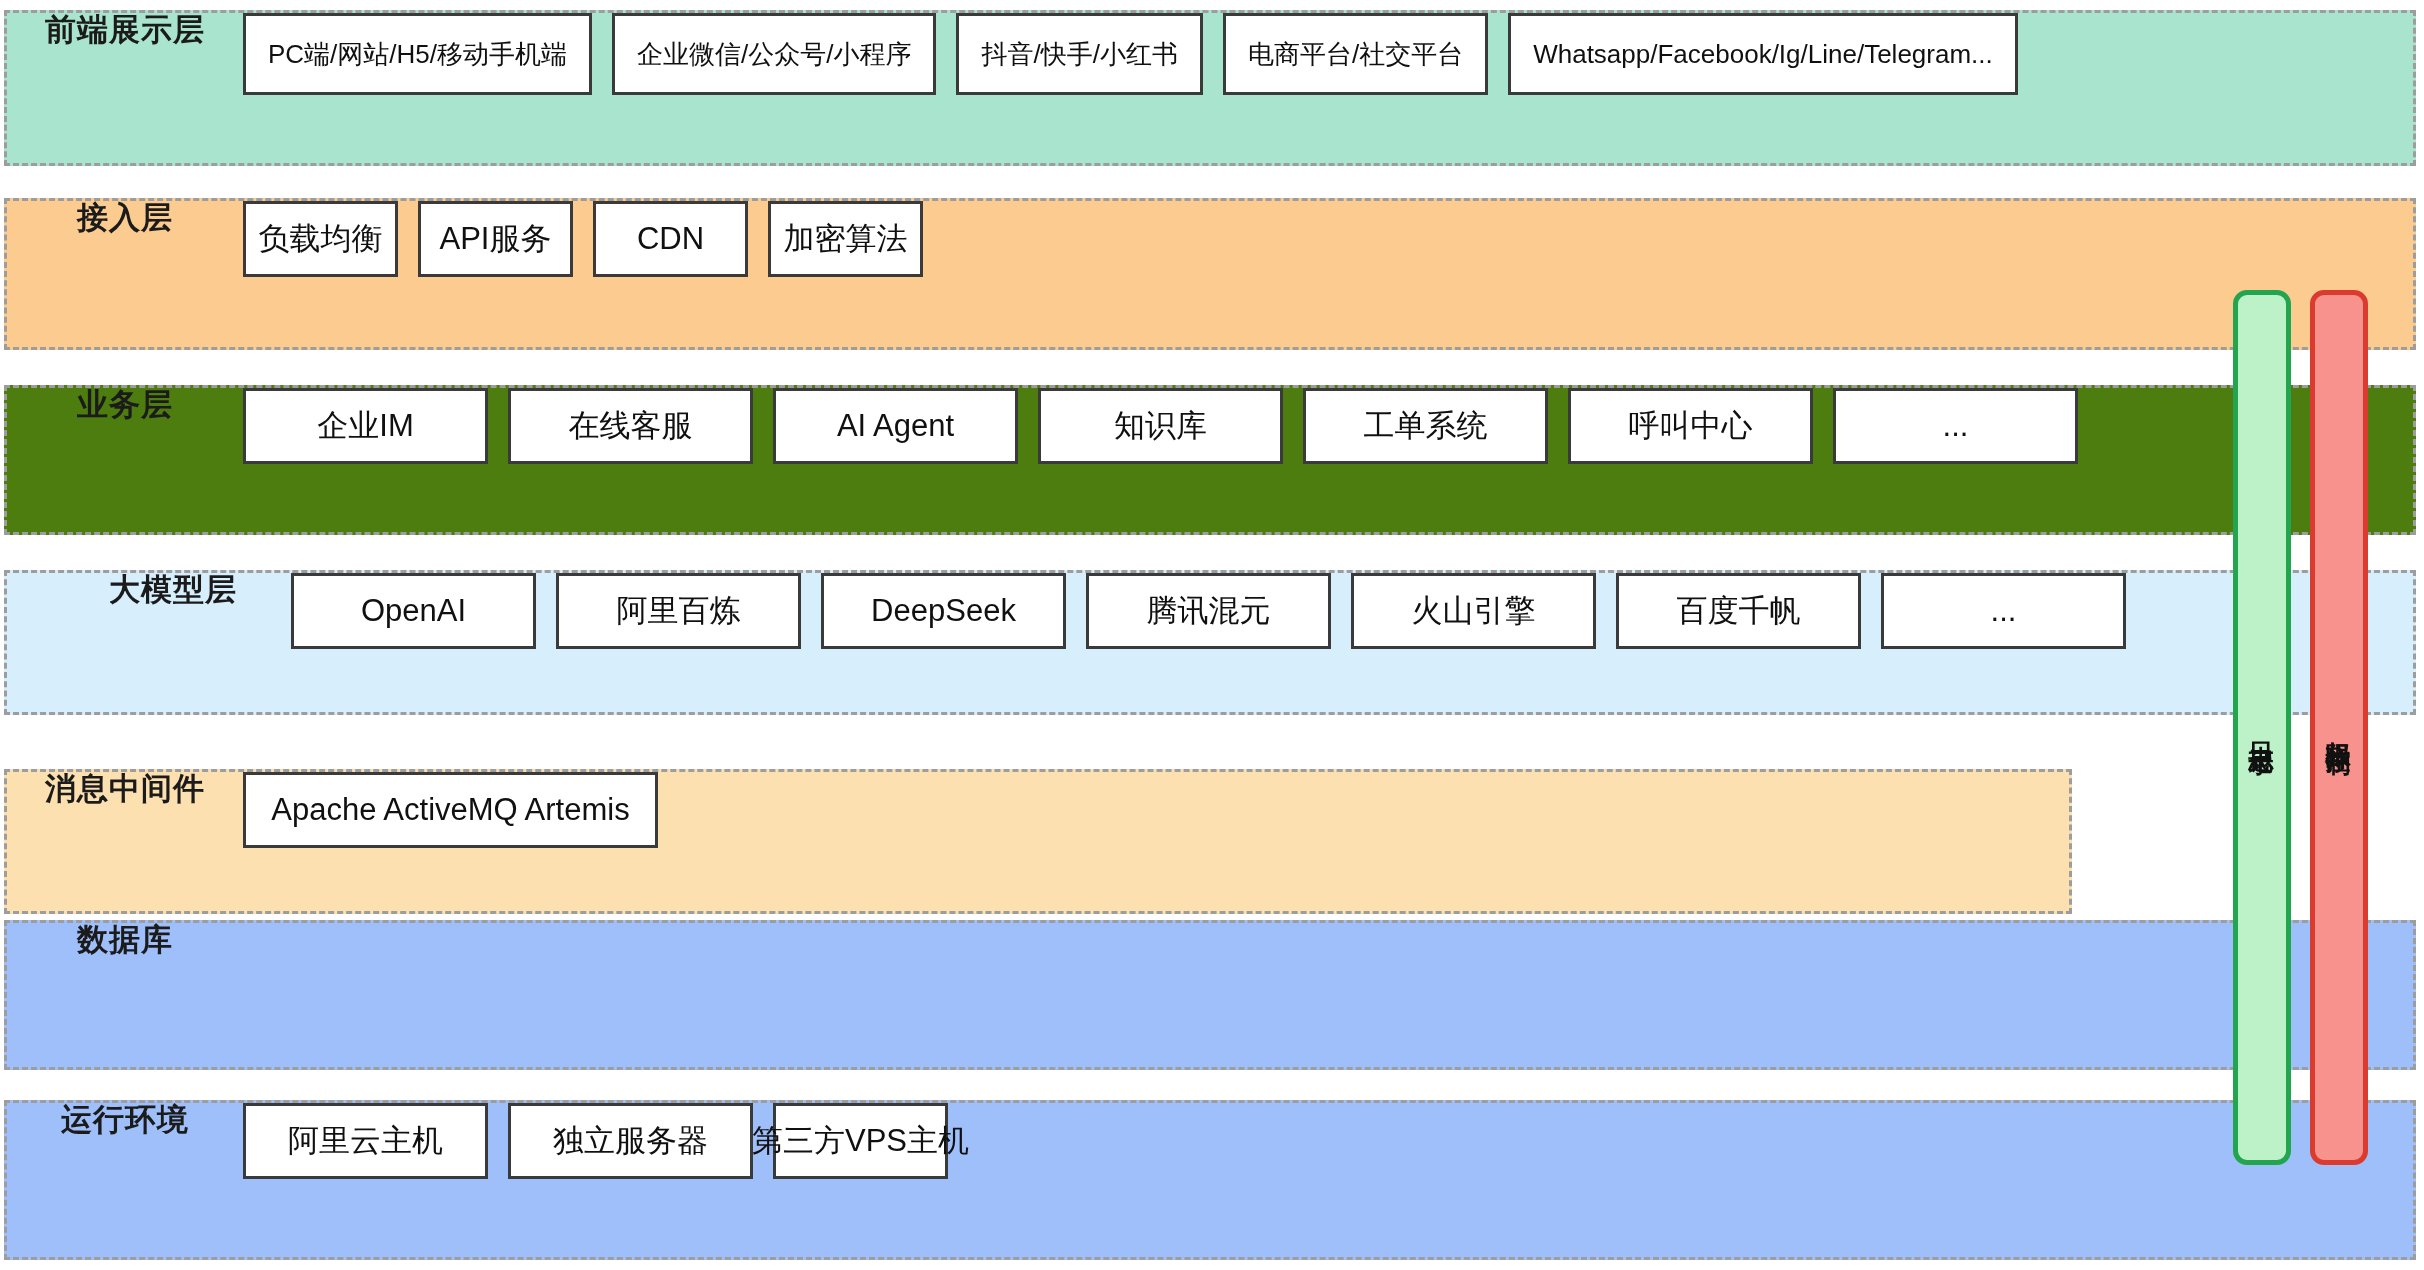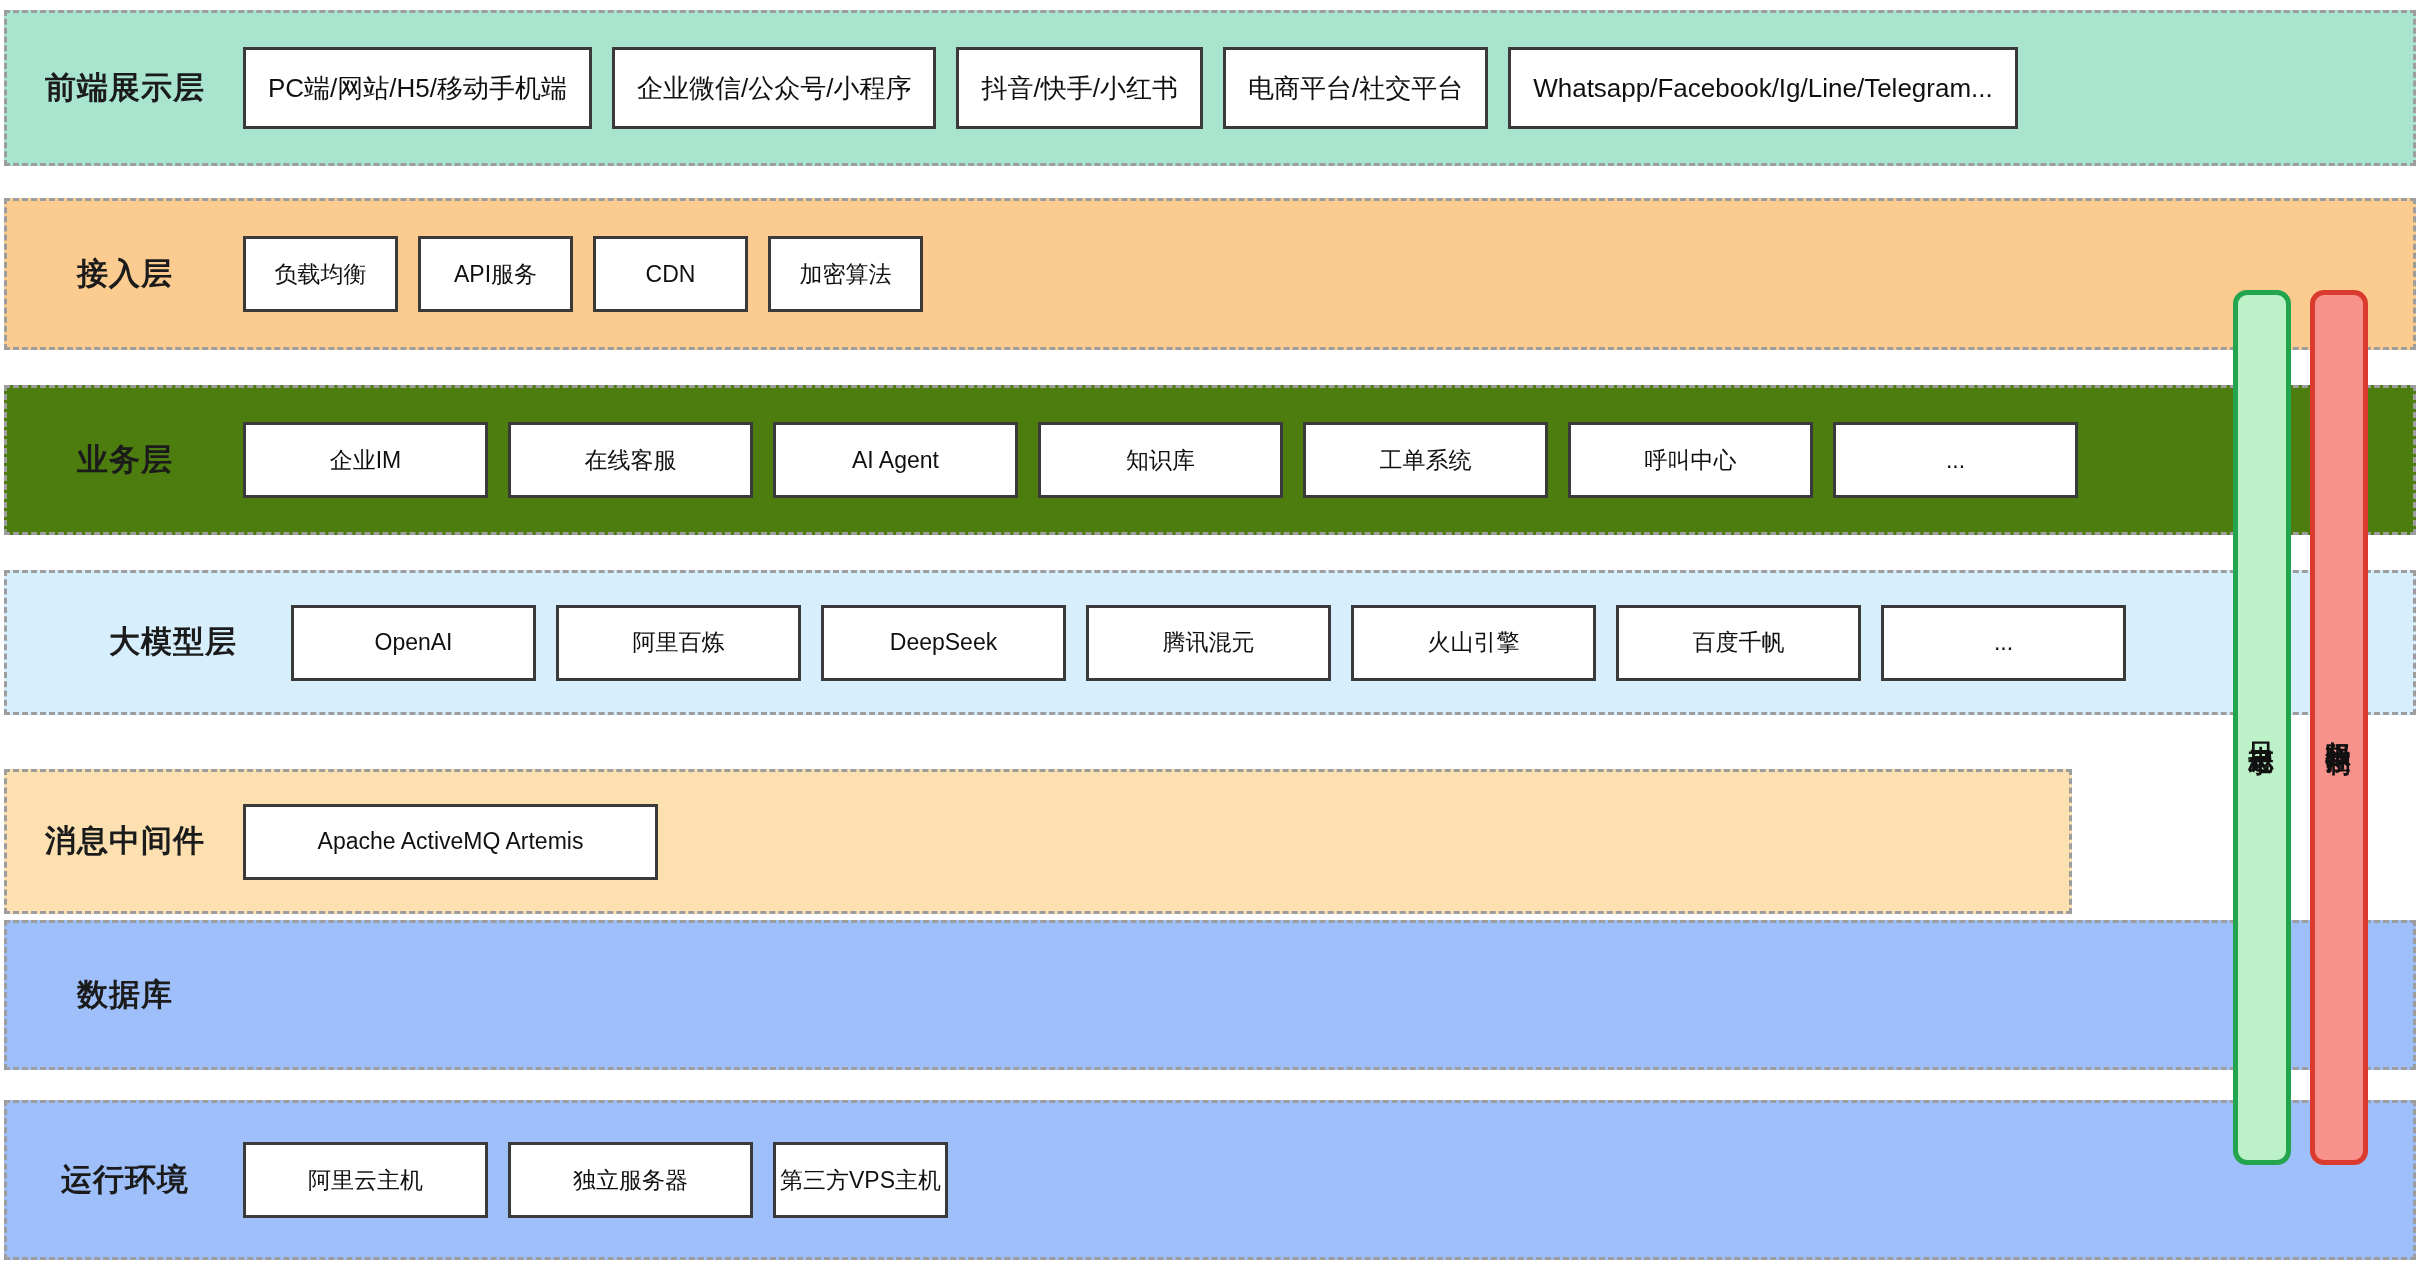--- a/index.html
+++ b/index.html
@@ -10,21 +10,21 @@
     overflow:hidden;
     position:relative;
   }
   #diagram{position:absolute;left:0;top:0;width:2424px;height:1270px;}
 
   .band{
     position:absolute;
     box-sizing:border-box;
     border:3px dashed #9d9d9d;
     display:flex;
-    align-items:center;
+    align-items:flex-start;
   }
   .band-label{
     width:236px;
     flex:0 0 236px;
     text-align:center;
     font-size:31px;
     font-weight:bold;
     color:#1b1b1b;
     letter-spacing:1px;
     line-height:1.1;
@@ -35,21 +35,21 @@
     gap:20px;
   }
   .node{
     box-sizing:border-box;
     background:#ffffff;
     border:3px solid #3a3a3a;
     height:76px;
     display:flex;
     align-items:center;
     justify-content:center;
-    font-size:23px;
+    font-size:31px;
     color:#101010;
     white-space:nowrap;
     padding:0 12px;
   }
   .node.w245{width:245px;}
   .node.w155{width:155px;}
 
   
   #band-frontend{left:4px;  top:10px;   width:2412px; height:156px; background:#a8e4ce;}
   #band-access  {left:4px;  top:198px;  width:2412px; height:152px; background:#fbcb8f;}

